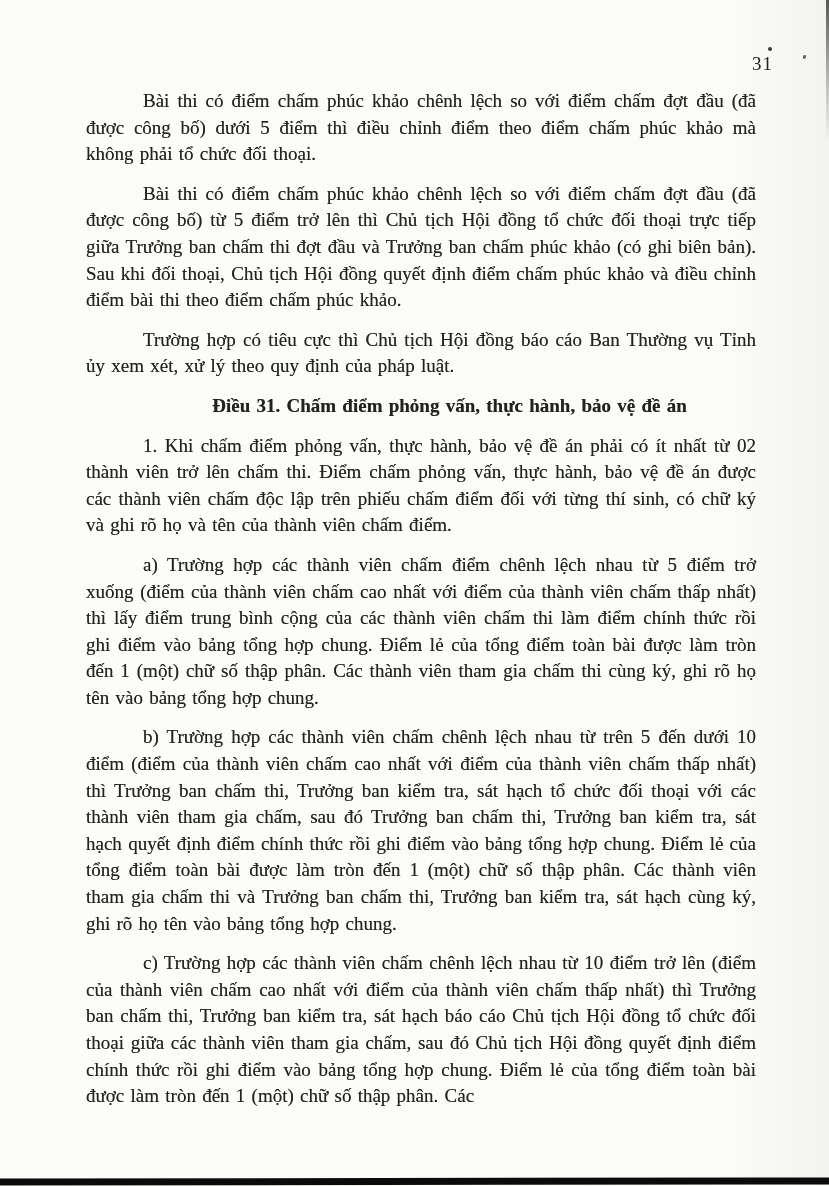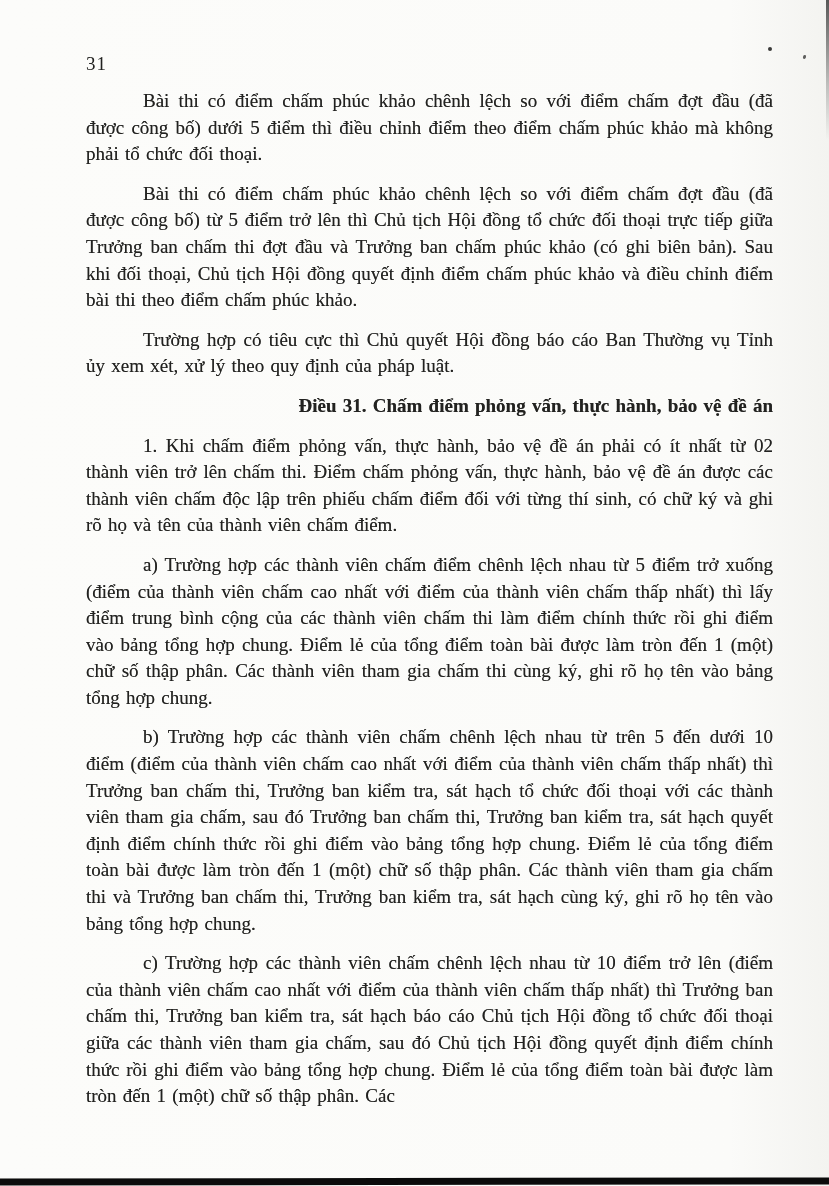--- a/index.html
+++ b/index.html
@@ -16,38 +16,38 @@
   .page {
     position: relative;
     width: 829px;
     height: 1186px;
     background: linear-gradient(to right, #fcfcfa 0%, #fbfbf9 88%, #f3f3f0 100%);
     color: #222220;
     box-sizing: border-box;
     padding: 52px 56px 0 86px;
   }
   .page-number {
-    text-align: left;
+    text-align: right;
     font-size: 19px;
     line-height: 24px;
     margin: 0 0 12px 0;
     letter-spacing: 1px;
   }
   .body-text p {
-    margin: 0 0 13px 0;
+    margin: 0 17px 13px 0;
     font-size: 19px;
     line-height: 26.6px;
     text-align: justify;
     text-indent: 57px;
     word-spacing: 1.5px;
     text-shadow: 0 0 0.5px rgba(30,30,30,0.55);
   }
   .body-text p.heading {
     font-weight: bold;
-    text-align: right;
+    text-align: center;
   }
   
   .scan-bottom-bar {
     position: absolute;
     left: 0;
     bottom: 1px;
     width: 829px;
     height: 7px;
     background: #0b0b0b;
     transform: rotate(-0.08deg);
@@ -71,21 +71,21 @@
 </head>
 <body>
 
 <div class="page">
 
   <div class="page-number">31</div>
 
   <div class="body-text">
     <p>Bài thi có điểm chấm phúc khảo chênh lệch so với điểm chấm đợt đầu (đã được công bố) dưới 5 điểm thì điều chỉnh điểm theo điểm chấm phúc khảo mà không phải tổ chức đối thoại.</p>
     <p>Bài thi có điểm chấm phúc khảo chênh lệch so với điểm chấm đợt đầu (đã được công bố) từ 5 điểm trở lên thì Chủ tịch Hội đồng tổ chức đối thoại trực tiếp giữa Trưởng ban chấm thi đợt đầu và Trưởng ban chấm phúc khảo (có ghi biên bản). Sau khi đối thoại, Chủ tịch Hội đồng quyết định điểm chấm phúc khảo và điều chỉnh điểm bài thi theo điểm chấm phúc khảo.</p>
-    <p>Trường hợp có tiêu cực thì Chủ quyết Hội đồng báo cáo Ban Thường vụ Tỉnh ủy xem xét, xử lý theo quy định của pháp luật.</p>
+    <p>Trường hợp có tiêu cực thì Chủ tịch Hội đồng báo cáo Ban Thường vụ Tỉnh ủy xem xét, xử lý theo quy định của pháp luật.</p>
     <p class="heading">Điều 31. Chấm điểm phỏng vấn, thực hành, bảo vệ đề án</p>
     <p>1. Khi chấm điểm phỏng vấn, thực hành, bảo vệ đề án phải có ít nhất từ 02 thành viên trở lên chấm thi. Điểm chấm phỏng vấn, thực hành, bảo vệ đề án được các thành viên chấm độc lập trên phiếu chấm điểm đối với từng thí sinh, có chữ ký và ghi rõ họ và tên của thành viên chấm điểm.</p>
     <p>a) Trường hợp các thành viên chấm điểm chênh lệch nhau từ 5 điểm trở xuống (điểm của thành viên chấm cao nhất với điểm của thành viên chấm thấp nhất) thì lấy điểm trung bình cộng của các thành viên chấm thi làm điểm chính thức rồi ghi điểm vào bảng tổng hợp chung. Điểm lẻ của tổng điểm toàn bài được làm tròn đến 1 (một) chữ số thập phân. Các thành viên tham gia chấm thi cùng ký, ghi rõ họ tên vào bảng tổng hợp chung.</p>
     <p>b) Trường hợp các thành viên chấm chênh lệch nhau từ trên 5 đến dưới 10 điểm (điểm của thành viên chấm cao nhất với điểm của thành viên chấm thấp nhất) thì Trưởng ban chấm thi, Trưởng ban kiểm tra, sát hạch tổ chức đối thoại với các thành viên tham gia chấm, sau đó Trưởng ban chấm thi, Trưởng ban kiểm tra, sát hạch quyết định điểm chính thức rồi ghi điểm vào bảng tổng hợp chung. Điểm lẻ của tổng điểm toàn bài được làm tròn đến 1 (một) chữ số thập phân. Các thành viên tham gia chấm thi và Trưởng ban chấm thi, Trưởng ban kiểm tra, sát hạch cùng ký, ghi rõ họ tên vào bảng tổng hợp chung.</p>
     <p>c) Trường hợp các thành viên chấm chênh lệch nhau từ 10 điểm trở lên (điểm của thành viên chấm cao nhất với điểm của thành viên chấm thấp nhất) thì Trưởng ban chấm thi, Trưởng ban kiểm tra, sát hạch báo cáo Chủ tịch Hội đồng tổ chức đối thoại giữa các thành viên tham gia chấm, sau đó Chủ tịch Hội đồng quyết định điểm chính thức rồi ghi điểm vào bảng tổng hợp chung. Điểm lẻ của tổng điểm toàn bài được làm tròn đến 1 (một) chữ số thập phân. Các</p>
   </div>
 
   <div class="scan-speck s1"></div>
   <div class="scan-speck s2"></div>
   <div class="scan-right-edge-shadow"></div>

